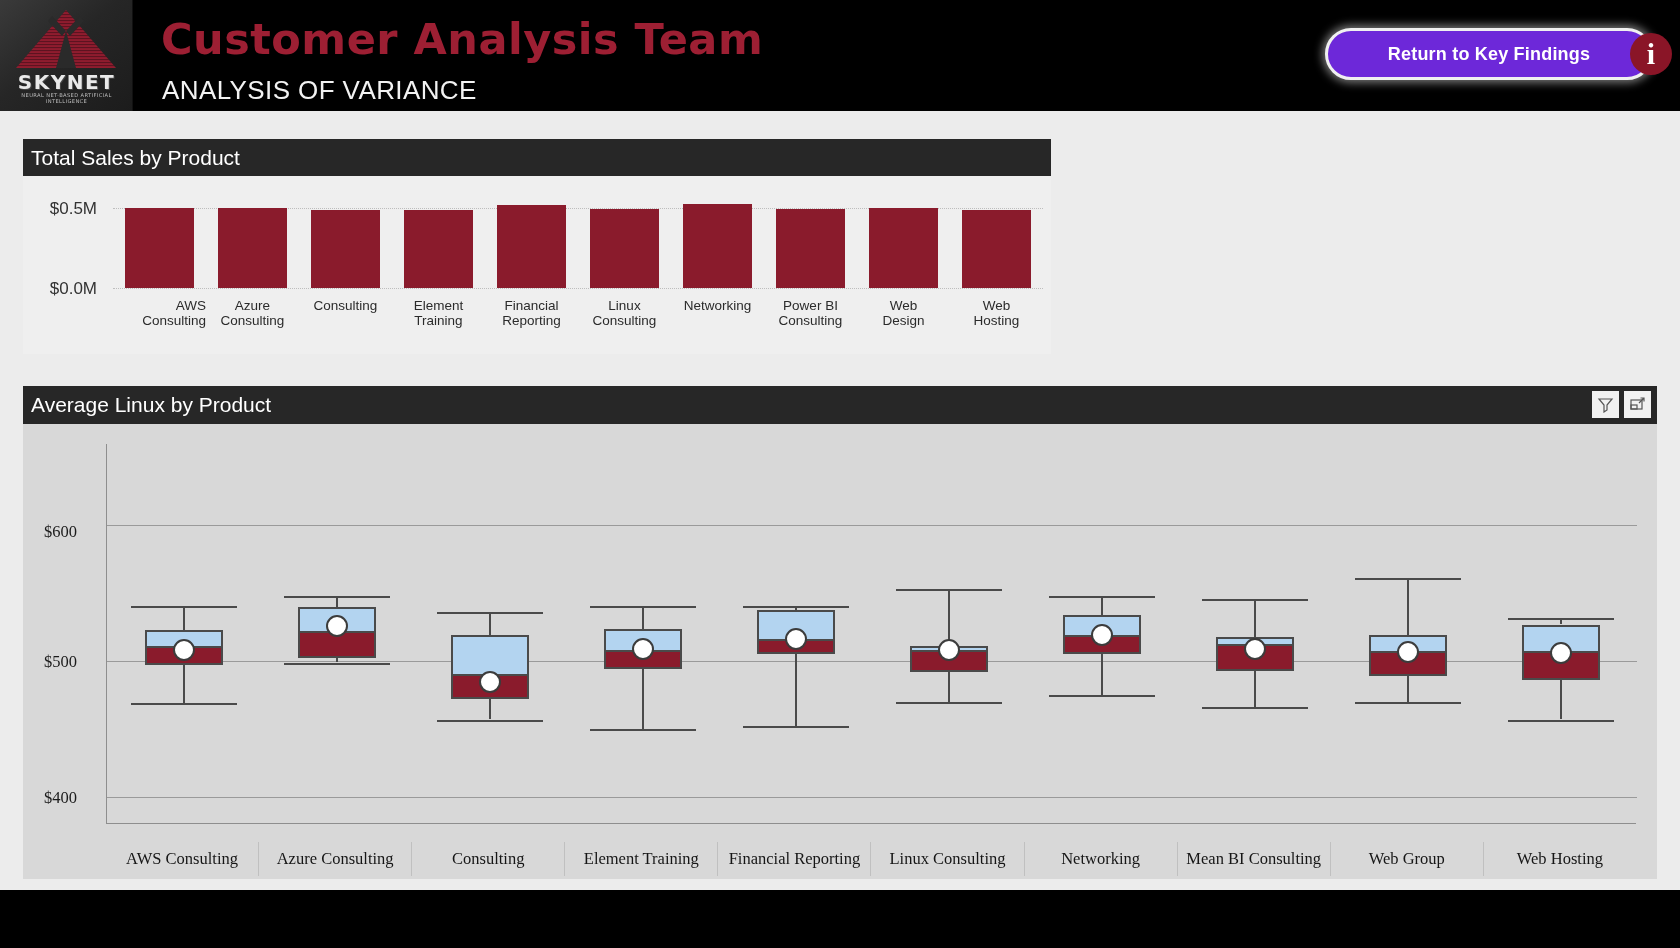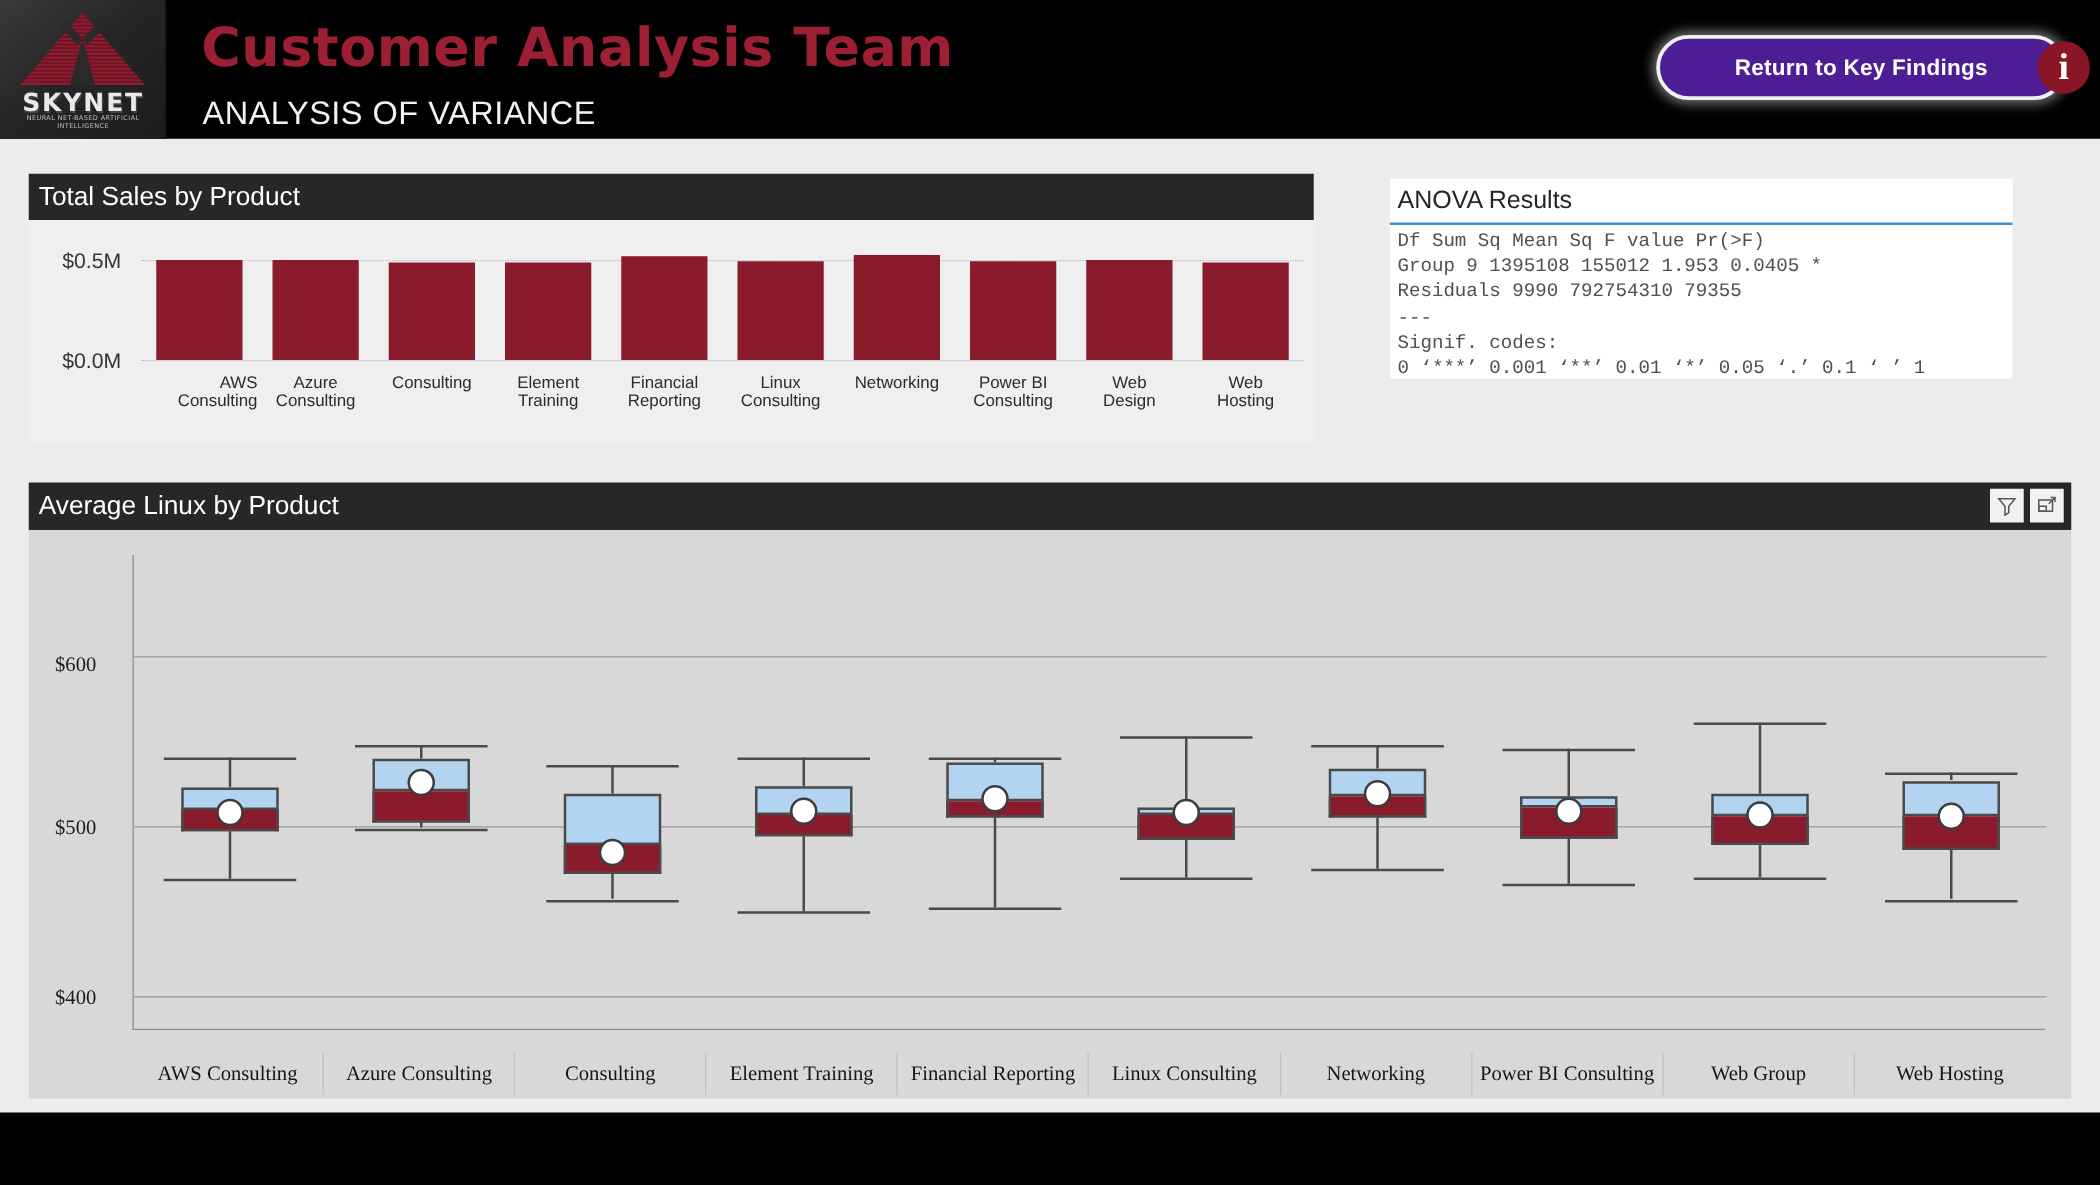--- a/index.html
+++ b/index.html
@@ -50,21 +50,21 @@
     white-space: nowrap;
   }
   .title-sub {
     position: absolute; left: 162px; top: 75px;
     font-size: 26px; color: #f2f2f2; letter-spacing: 0.4px;
     white-space: nowrap;
   }
   .return-btn {
     position: absolute; left: 1325px; top: 28px;
     width: 328px; height: 52px; border-radius: 26px;
-    background: #4c1d95;
+    background: #6d28d9;
     border: 3px solid #f0f0f0;
     box-shadow: 0 0 9px 3px rgba(255,255,255,0.45);
     display: flex; align-items: center; justify-content: center;
     cursor: pointer;
   }
   .return-btn span {
     color: #ffffff; font-size: 18px; font-weight: bold;
     letter-spacing: 0.2px;
   }
   .info-btn {
@@ -258,31 +258,20 @@
           <div>Design</div>
         </div>
         <div class="bar" style="left: 939px; width: 69px; height: 77.625px; bottom: 66px; background: rgb(138, 27, 44);"></div>
         <div class="bar-cat" style="left: 927px; width: 93px; top: 122px;">
           <div>Web</div>
           <div>Hosting</div>
         </div>
       </div>
   </div>
 
-  <div id="anova-card">
-    <div class="anova-title">
-      <span>ANOVA Results</span>
-    </div>
-    <div class="anova-pre">Df Sum Sq Mean Sq F value Pr(&gt;F)
-Group 9 1395108 155012 1.953 0.0405 *
-Residuals 9990 792754310 79355
----
-Signif. codes:
-0 ‘***’ 0.001 ‘**’ 0.01 ‘*’ 0.05 ‘.’ 0.1 ‘ ’ 1</div>
-  </div>
 
   <div id="box-card">
     <div class="card-header">
       <span>Average Linux by Product</span>
       <div class="hdr-icons">
         <div class="hdr-icon">
           <svg width="17" height="17" viewBox="0 0 17 17">
               <path d="M2 3 h13 l-5 6 v5 l-3 2 v-7 z" fill="none" stroke="#555" stroke-width="1.2"></path>
             </svg>
         </div>
@@ -395,21 +384,21 @@
           </div>
         </div>
       <div class="xaxis-band">
           <div class="xaxis-cell">AWS Consulting</div>
           <div class="xaxis-cell">Azure Consulting</div>
           <div class="xaxis-cell">Consulting</div>
           <div class="xaxis-cell">Element Training</div>
           <div class="xaxis-cell">Financial Reporting</div>
           <div class="xaxis-cell">Linux Consulting</div>
           <div class="xaxis-cell">Networking</div>
-          <div class="xaxis-cell">Power BI Consulting</div>
+          <div class="xaxis-cell">Mean BI Consulting</div>
           <div class="xaxis-cell">Web Group</div>
           <div class="xaxis-cell">Web Hosting</div>
         </div>
     </div>
   </div>
 
   <div class="footer-bar"></div>
 </div>
 
 </body></html>

